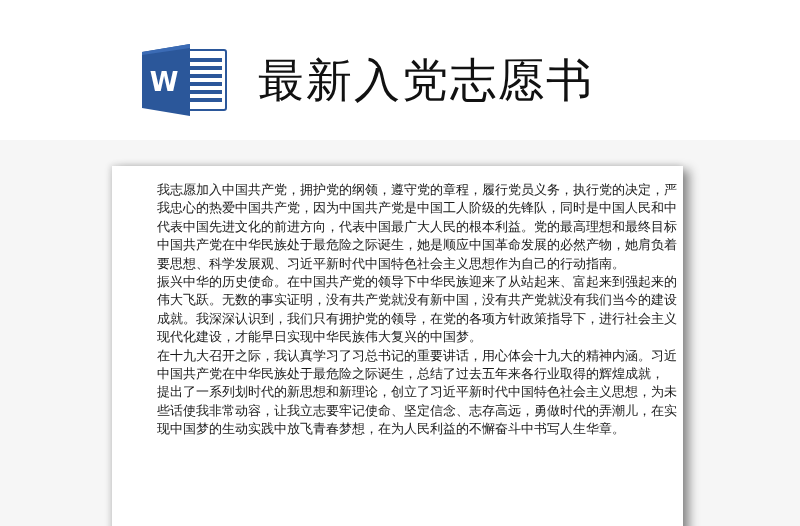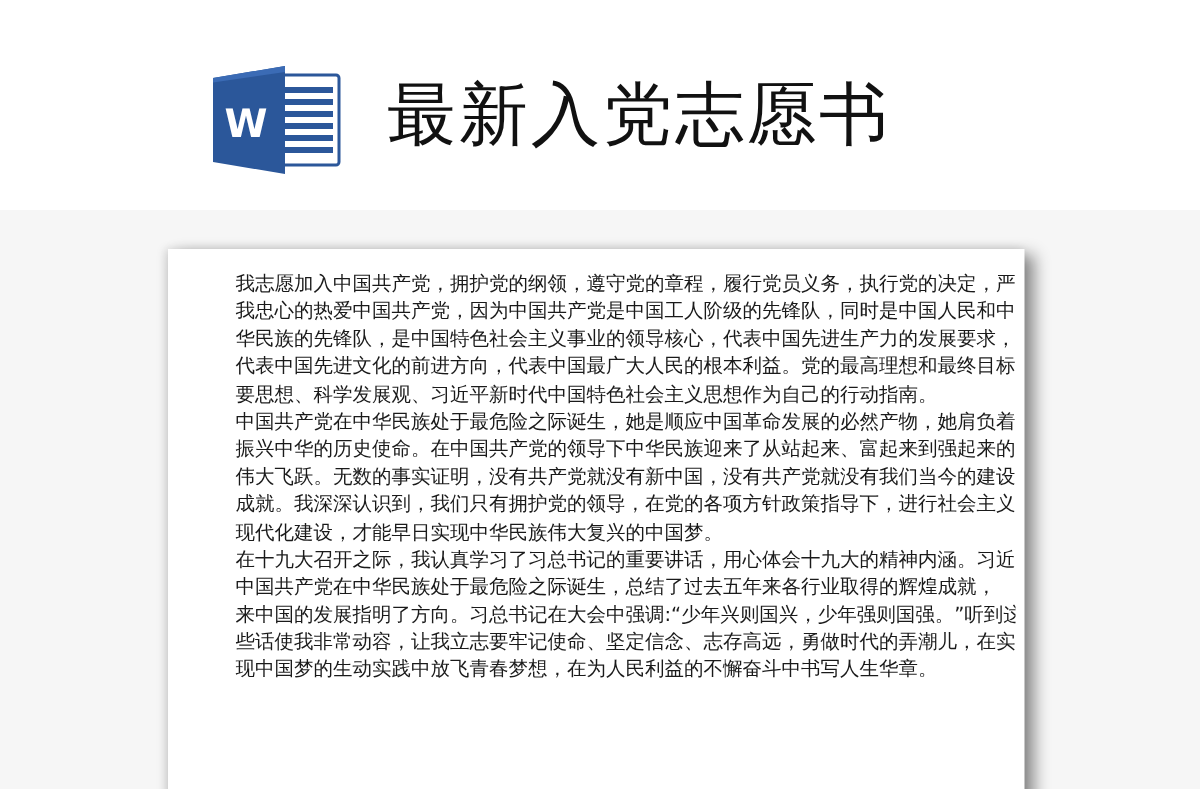--- a/index.html
+++ b/index.html
@@ -8,21 +8,21 @@
     background: #ffffff;
     position: relative;
     font-family: "DejaVu Sans", "Liberation Sans", sans-serif;
   }
   .header { position: absolute; left: 0; top: 0; width: 800px; height: 140px; }
   .word-icon { position: absolute; left: 142px; top: 44px; width: 86px; height: 72px; }
   .title {
     position: absolute; left: 258px; top: 50px;
     font-size: 46px; line-height: 60px; color: #111111;
     letter-spacing: 2px; white-space: nowrap;
-    font-family: Liberation Mono, monospace;
+    font-family: Liberation Sans, sans-serif;
   }
   .page-area {
     position: absolute; left: 0; top: 140px; width: 800px; height: 386px;
     background: #f6f6f6;
   }
   .page {
     position: absolute; left: 112px; top: 166px; width: 571px; height: 380px;
     background: #ffffff;
     box-shadow: 6px 4px 10px rgba(0,0,0,0.45), -2px -1px 6px rgba(0,0,0,0.12);
   }
@@ -56,26 +56,25 @@
   </div>
   <div class="title">最新入党志愿书</div>
 </div>
 
 <div class="page-area"></div>
 <div class="page"></div>
 
 <div class="body-text">
   <span class="line">我志愿加入中国共产党，拥护党的纲领，遵守党的章程，履行党员义务，执行党的决定，严</span>
   <span class="line">我忠心的热爱中国共产党，因为中国共产党是中国工人阶级的先锋队，同时是中国人民和中</span>
-  <span class="line">华民族的先锋队，是中国特色社会主义事业的领导核心，代表中国先进生产力的发展要求，</span>
   <span class="line">代表中国先进文化的前进方向，代表中国最广大人民的根本利益。党的最高理想和最终目标</span>
+  <span class="line">中国共产党在中华民族处于最危险之际诞生，她是顺应中国革命发展的必然产物，她肩负着</span>
   <span class="line">要思想、科学发展观、习近平新时代中国特色社会主义思想作为自己的行动指南。</span>
-  <span class="line">中国共产党在中华民族处于最危险之际诞生，她是顺应中国革命发展的必然产物，她肩负着</span>
   <span class="line">振兴中华的历史使命。在中国共产党的领导下中华民族迎来了从站起来、富起来到强起来的</span>
   <span class="line">伟大飞跃。无数的事实证明，没有共产党就没有新中国，没有共产党就没有我们当今的建设</span>
   <span class="line">成就。我深深认识到，我们只有拥护党的领导，在党的各项方针政策指导下，进行社会主义</span>
   <span class="line">现代化建设，才能早日实现中华民族伟大复兴的中国梦。</span>
   <span class="line">在十九大召开之际，我认真学习了习总书记的重要讲话，用心体会十九大的精神内涵。习近</span>
   <span class="line">中国共产党在中华民族处于最危险之际诞生，总结了过去五年来各行业取得的辉煌成就，</span>
-  <span class="line">来中国的发展指明了方向。习总书记在大会中强调:“少年兴则国兴，少年强则国强。”听到这</span>
+  <span class="line">提出了一系列划时代的新思想和新理论，创立了习近平新时代中国特色社会主义思想，为未</span>
   <span class="line">些话使我非常动容，让我立志要牢记使命、坚定信念、志存高远，勇做时代的弄潮儿，在实</span>
   <span class="line">现中国梦的生动实践中放飞青春梦想，在为人民利益的不懈奋斗中书写人生华章。</span>
 </div>
 
 </body></html>

